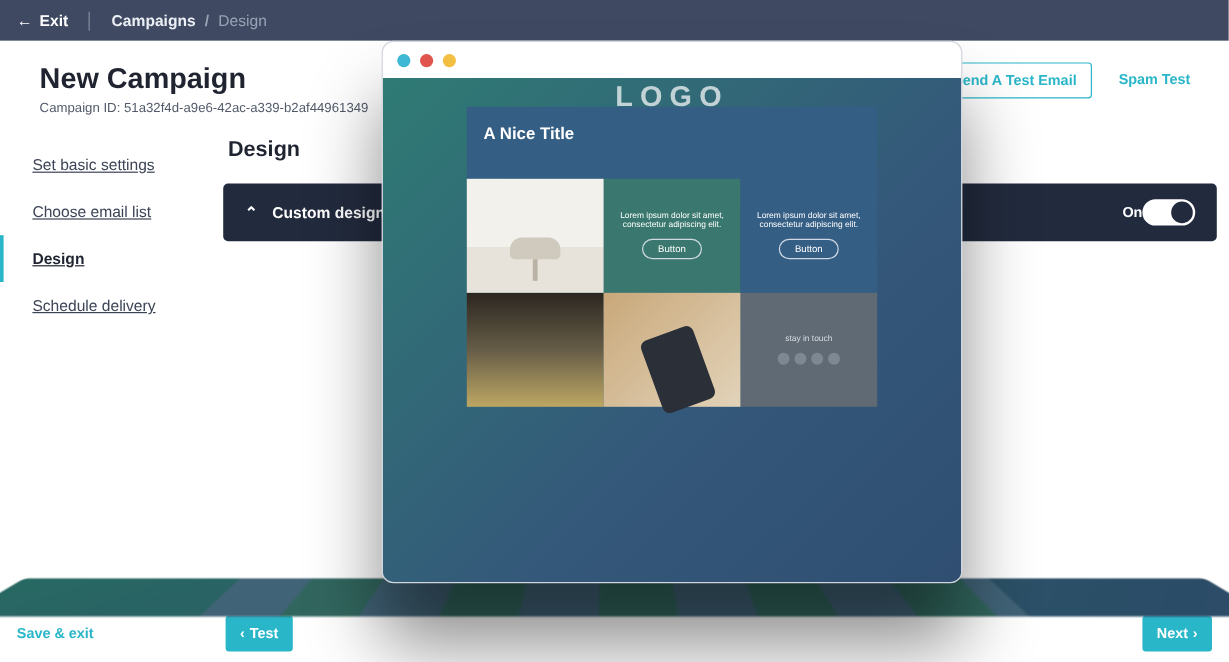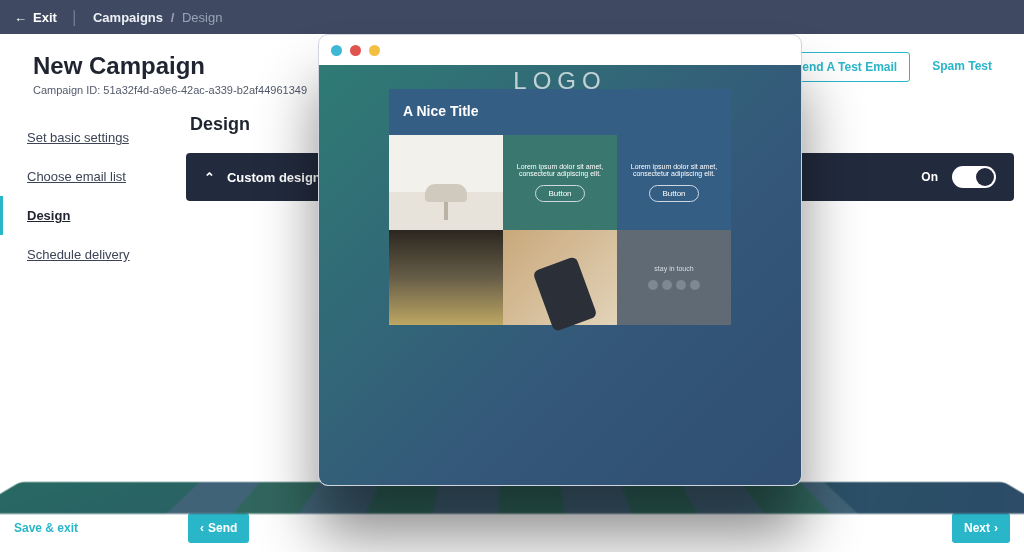--- a/index.html
+++ b/index.html
@@ -23,38 +23,38 @@
 
   .body-row { display: flex; }
   .side { width: 176px; padding: 18px 0 0 0; }
   .side-item { font-size: 13px; color: #3c4456; padding: 12px 14px 12px 24px; cursor: pointer; border-left: 3px solid transparent; text-decoration: underline; }
   .side-item.active { border-left-color: #2ab6c9; font-weight: 700; color: #1f2430; }
 
   .main { flex: 1; padding: 10px 10px 0 10px; }
   .main h2 { font-size: 18px; font-weight: 700; color: #1f2430; margin: 4px 0 18px 4px; }
   .panel-bar { background: #222b3e; color: #fff; height: 48px; border-radius: 4px; display: flex; align-items: center; justify-content: space-between; padding: 0 18px; font-size: 13px; font-weight: 600; }
   .panel-left { display: flex; align-items: center; gap: 12px; }
-  .toggle-wrap { display: flex; align-items: center; gap: 14px; font-size: 12px; text-align: right; }
+  .toggle-wrap { display: flex; align-items: center; gap: 0; font-size: 12px; text-align: right; }
   .toggle { width: 44px; height: 22px; background: #fff; border-radius: 20px; position: relative; }
   .toggle::after { content:""; position:absolute; right:2px; top:2px; width:18px; height:18px; border-radius:50%; background:#222b3e; }
 
   
   .footer { height: 50px; border-top: 1px solid #e1e4ea; display: flex; align-items: center; justify-content: space-between; padding: 0 14px; background: #fff; gap: 13px; }
   .btn-teal { background: #2ab6c9; color: #fff; border: none; padding: 8px 12px; border-radius: 3px; font-size: 12px; font-weight: 700; cursor: pointer; display:flex; align-items:center; gap:4px;}
   .btn-link { background: none; border: none; color: #2ab6c9; font-size: 12px; font-weight: 700; cursor: pointer; }
 
   
   .preview-window { position: absolute; left: 318px; top: 0px; width: 484px; height: 452px; background: #fff; border-radius: 10px; box-shadow: 0 50px 60px rgba(0,0,0,.45); overflow: hidden; border:1px solid #d0d4dc;}
   .win-chrome { height: 30px; display: flex; align-items: center; padding-left: 12px; gap: 8px; }
   .dot { width: 11px; height: 11px; border-radius: 50%; }
   .dot.r { background:#3eb8d4; } .dot.y{ background:#e0544e;} .dot.g{ background:#f2bf42;}
   .email-body { height: calc(100% - 30px); background: linear-gradient(135deg,#2f7b74 0%,#34587a 60%,#2f4e72 100%); padding: 0 70px; position: relative; }
-  .logo { color: rgba(255,255,255,.7); text-align:center; font-size: 24px; letter-spacing: 6px; font-weight:400; padding-top:2px; height:24px; overflow:hidden;}
+  .logo { color: rgba(255,255,255,.7); text-align:center; font-size: 24px; letter-spacing: 6px; font-weight:700; padding-top:2px; height:24px; overflow:hidden;}
   .hero { background: #355e84; color: #fff; padding: 14px 14px 10px; }
-  .hero h3 { font-size: 14px; font-weight: 600; margin-bottom: 6px; }
+  .hero h3 { font-size: 14px; font-weight: 600; margin-bottom: 20px; }
   .hero p { font-size: 8px; line-height: 1.4; color: #dbe2ec; }
   .grid { display:grid; grid-template-columns:1fr 1fr 1fr; grid-auto-rows:95px; }
   .cell { font-size:7px; color:#fff; display:flex; flex-direction:column; justify-content:center; align-items:center; padding:10px; text-align:center; gap:8px;}
   .cell.img { padding:0; }
   .cell.img.chair { background: linear-gradient(#f3f1ec 60%, #e7e3da 60%); position:relative;}
   .chair::before{content:"";position:absolute;left:50%;top:52%;transform:translateX(-50%);width:42px;height:18px;border-radius:10px 10px 4px 4px;background:#cfc9be;}
   .chair::after{content:"";position:absolute;left:50%;top:70%;transform:translateX(-50%);width:4px;height:18px;background:#b9b2a5;}
   .cell.teal { background:#3a786f; }
   .cell.blue { background:#355e84; }
   .cell.img.bus { background: linear-gradient(180deg,#2b2620,#665d47 50%,#bda763); }
@@ -163,20 +163,20 @@
     </div>
   </div>
 
 </div>
 
 <div class="footer">
   <div style="display:flex;gap:110px;align-items:center">
     <button class="btn-link">Save &amp; exit</button>
     <button class="btn-teal">
       <span>‹</span>
-      <span>Send</span>
+      <span>Test</span>
     </button>
   </div>
   <button class="btn-teal">
     <span>Next</span>
     <span>›</span>
   </button>
 </div>
 
 </body></html>

